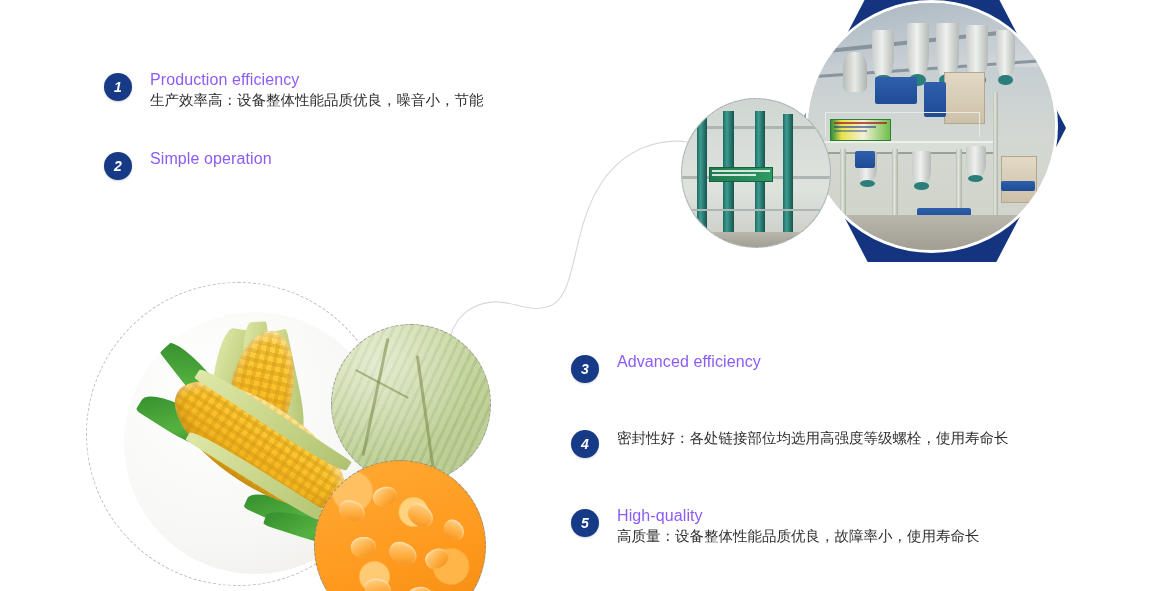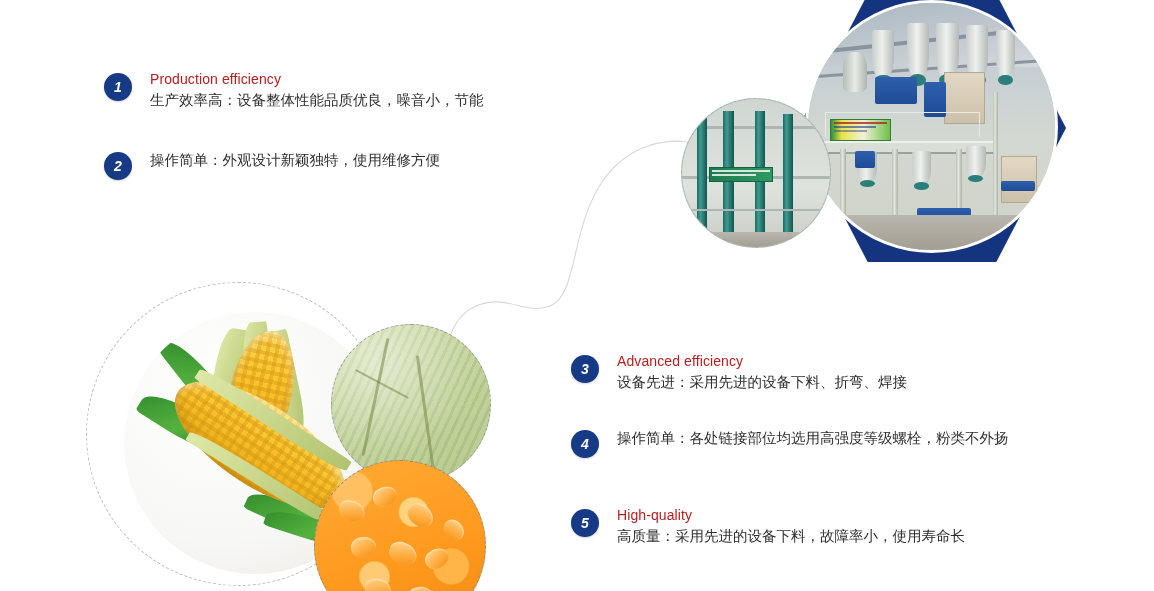--- a/index.html
+++ b/index.html
@@ -38,22 +38,22 @@
     text-align: center;
     flex: 0 0 28px;
     box-shadow: 0 1px 2px rgba(0,0,0,.18);
     user-select: none;
   }
   .feature-text {
     margin-left: 18px;
     margin-top: -3px;
   }
   .feature-title {
-    color: #b91c1c;
-    font-size: 14px;
+    color: #8b5cf6;
+    font-size: 16px;
     line-height: 19px;
     letter-spacing: .1px;
     white-space: nowrap;
   }
   .feature-desc {
     color: #2f2f2f;
     font-size: 14.5px;
     line-height: 22px;
     white-space: nowrap;
     font-family: "DejaVu Sans", "Liberation Sans", sans-serif;
@@ -413,40 +413,39 @@
     <div class="feature-badge">1</div>
     <div class="feature-text">
       <div class="feature-title">Production efficiency</div>
       <div class="feature-desc">生产效率高：设备整体性能品质优良，噪音小，节能</div>
     </div>
   </div>
 
   <div class="feature" style="left:104px;top:152px;">
     <div class="feature-badge">2</div>
     <div class="feature-text">
-      <div class="feature-desc">操作简单：外观设计新颖独特，使用维修方便</div>
+      <div class="feature-title">Simple operation</div>
     </div>
   </div>
 
   <div class="feature" style="left:571px;top:355px;">
     <div class="feature-badge">3</div>
     <div class="feature-text">
       <div class="feature-title">Advanced efficiency</div>
-      <div class="feature-desc">设备先进：采用先进的设备下料、折弯、焊接</div>
     </div>
   </div>
 
   <div class="feature" style="left:571px;top:430px;">
     <div class="feature-badge">4</div>
     <div class="feature-text">
-      <div class="feature-desc">操作简单：各处链接部位均选用高强度等级螺栓，粉类不外扬</div>
+      <div class="feature-desc">密封性好：各处链接部位均选用高强度等级螺栓，使用寿命长</div>
     </div>
   </div>
 
   <div class="feature" style="left:571px;top:509px;">
     <div class="feature-badge">5</div>
     <div class="feature-text">
       <div class="feature-title">High-quality</div>
-      <div class="feature-desc">高质量：采用先进的设备下料，故障率小，使用寿命长</div>
+      <div class="feature-desc">高质量：设备整体性能品质优良，故障率小，使用寿命长</div>
     </div>
   </div>
 
 </div>
 
 </body></html>

